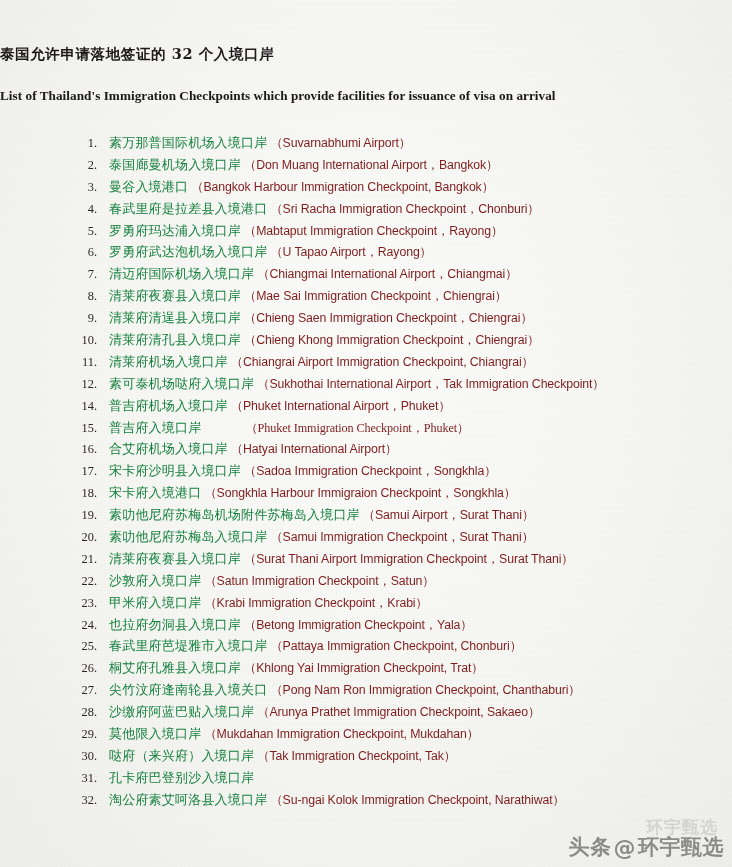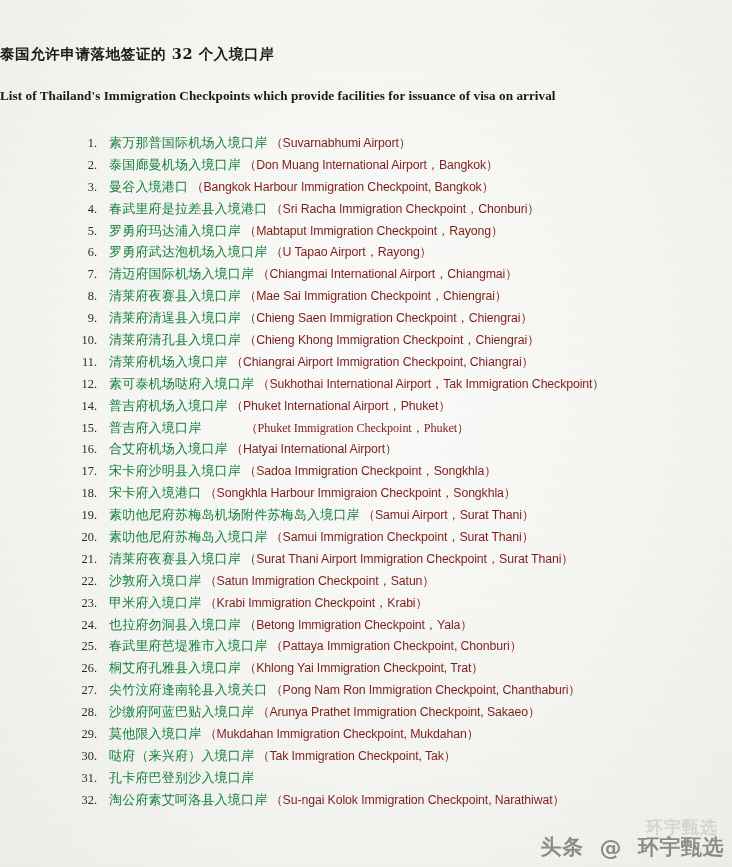--- a/index.html
+++ b/index.html
@@ -107,21 +107,21 @@
   }
 
   
   .watermark {
     position: absolute;
     right: 8px;
     bottom: 6px;
     z-index: 5;
     display: flex;
     align-items: center;
-    gap: 16px;
+    gap: 2px;
     font-family: "DejaVu Sans", "Liberation Sans", sans-serif;
     font-weight: 700;
     font-size: 21px;
     color: #6f6f6f;
     opacity: .78;
     letter-spacing: .5px;
     text-shadow: 0 0 1px rgba(255,255,255,.6);
   }
   .watermark .wm-at {
     font-size: 22px;

